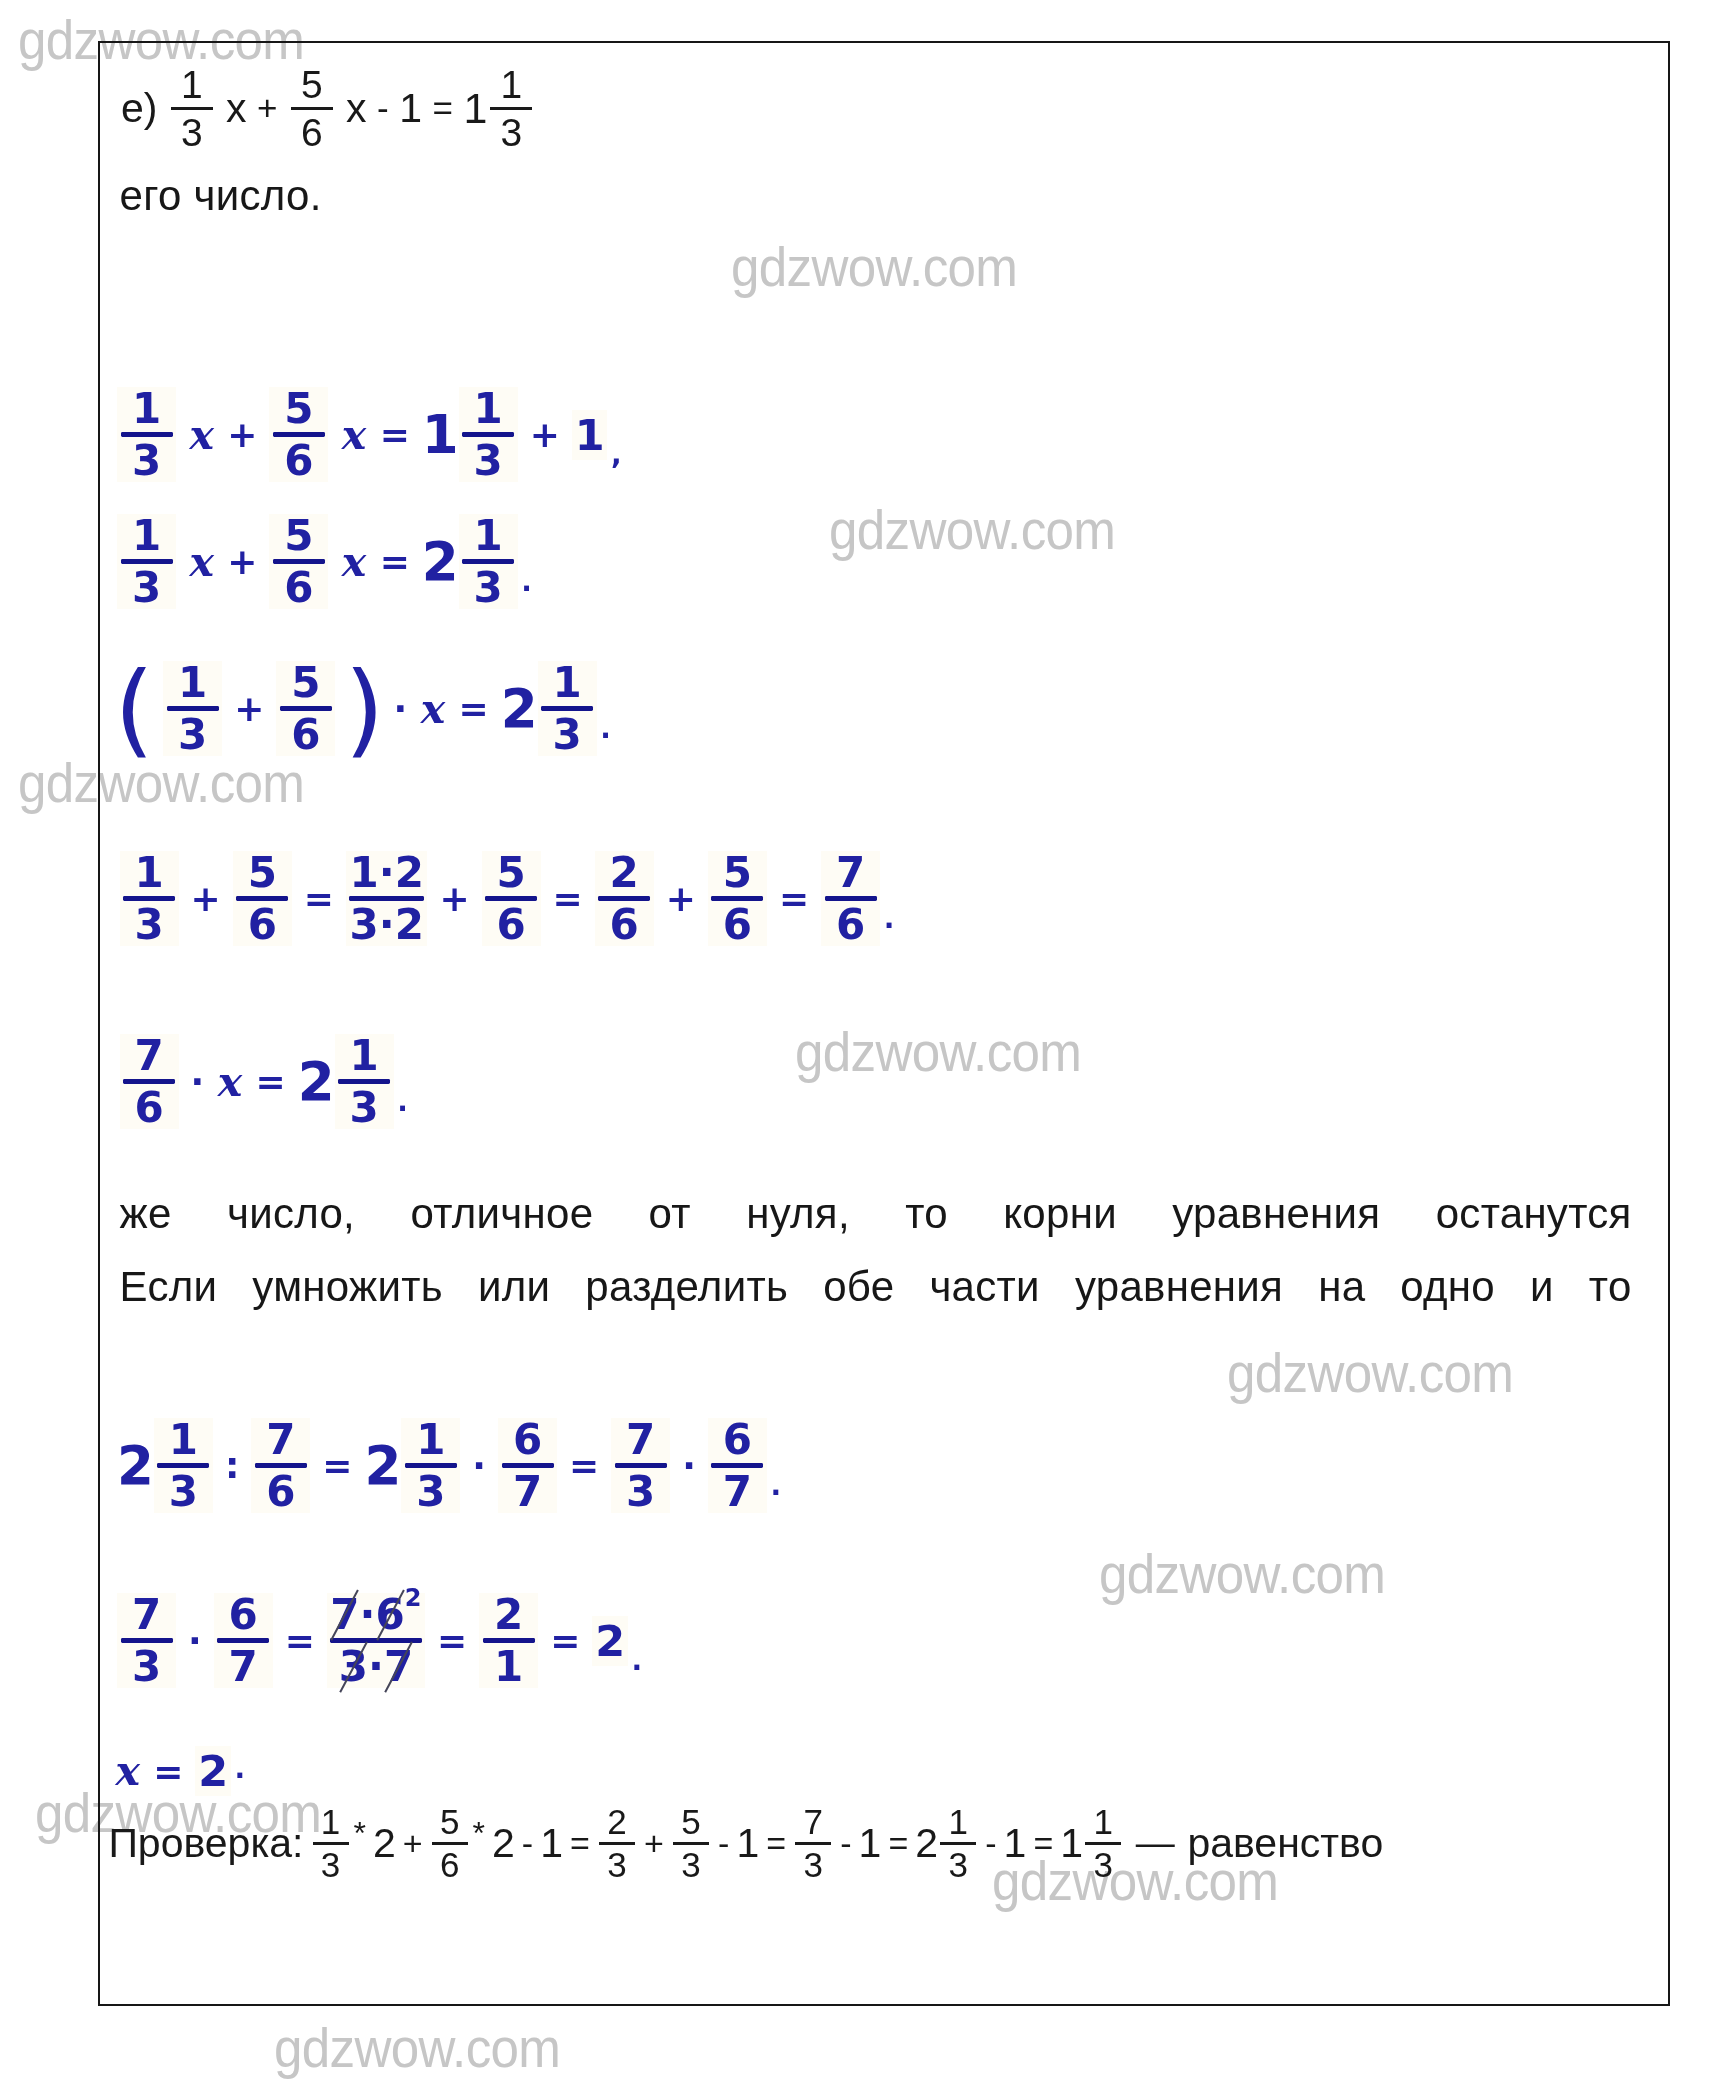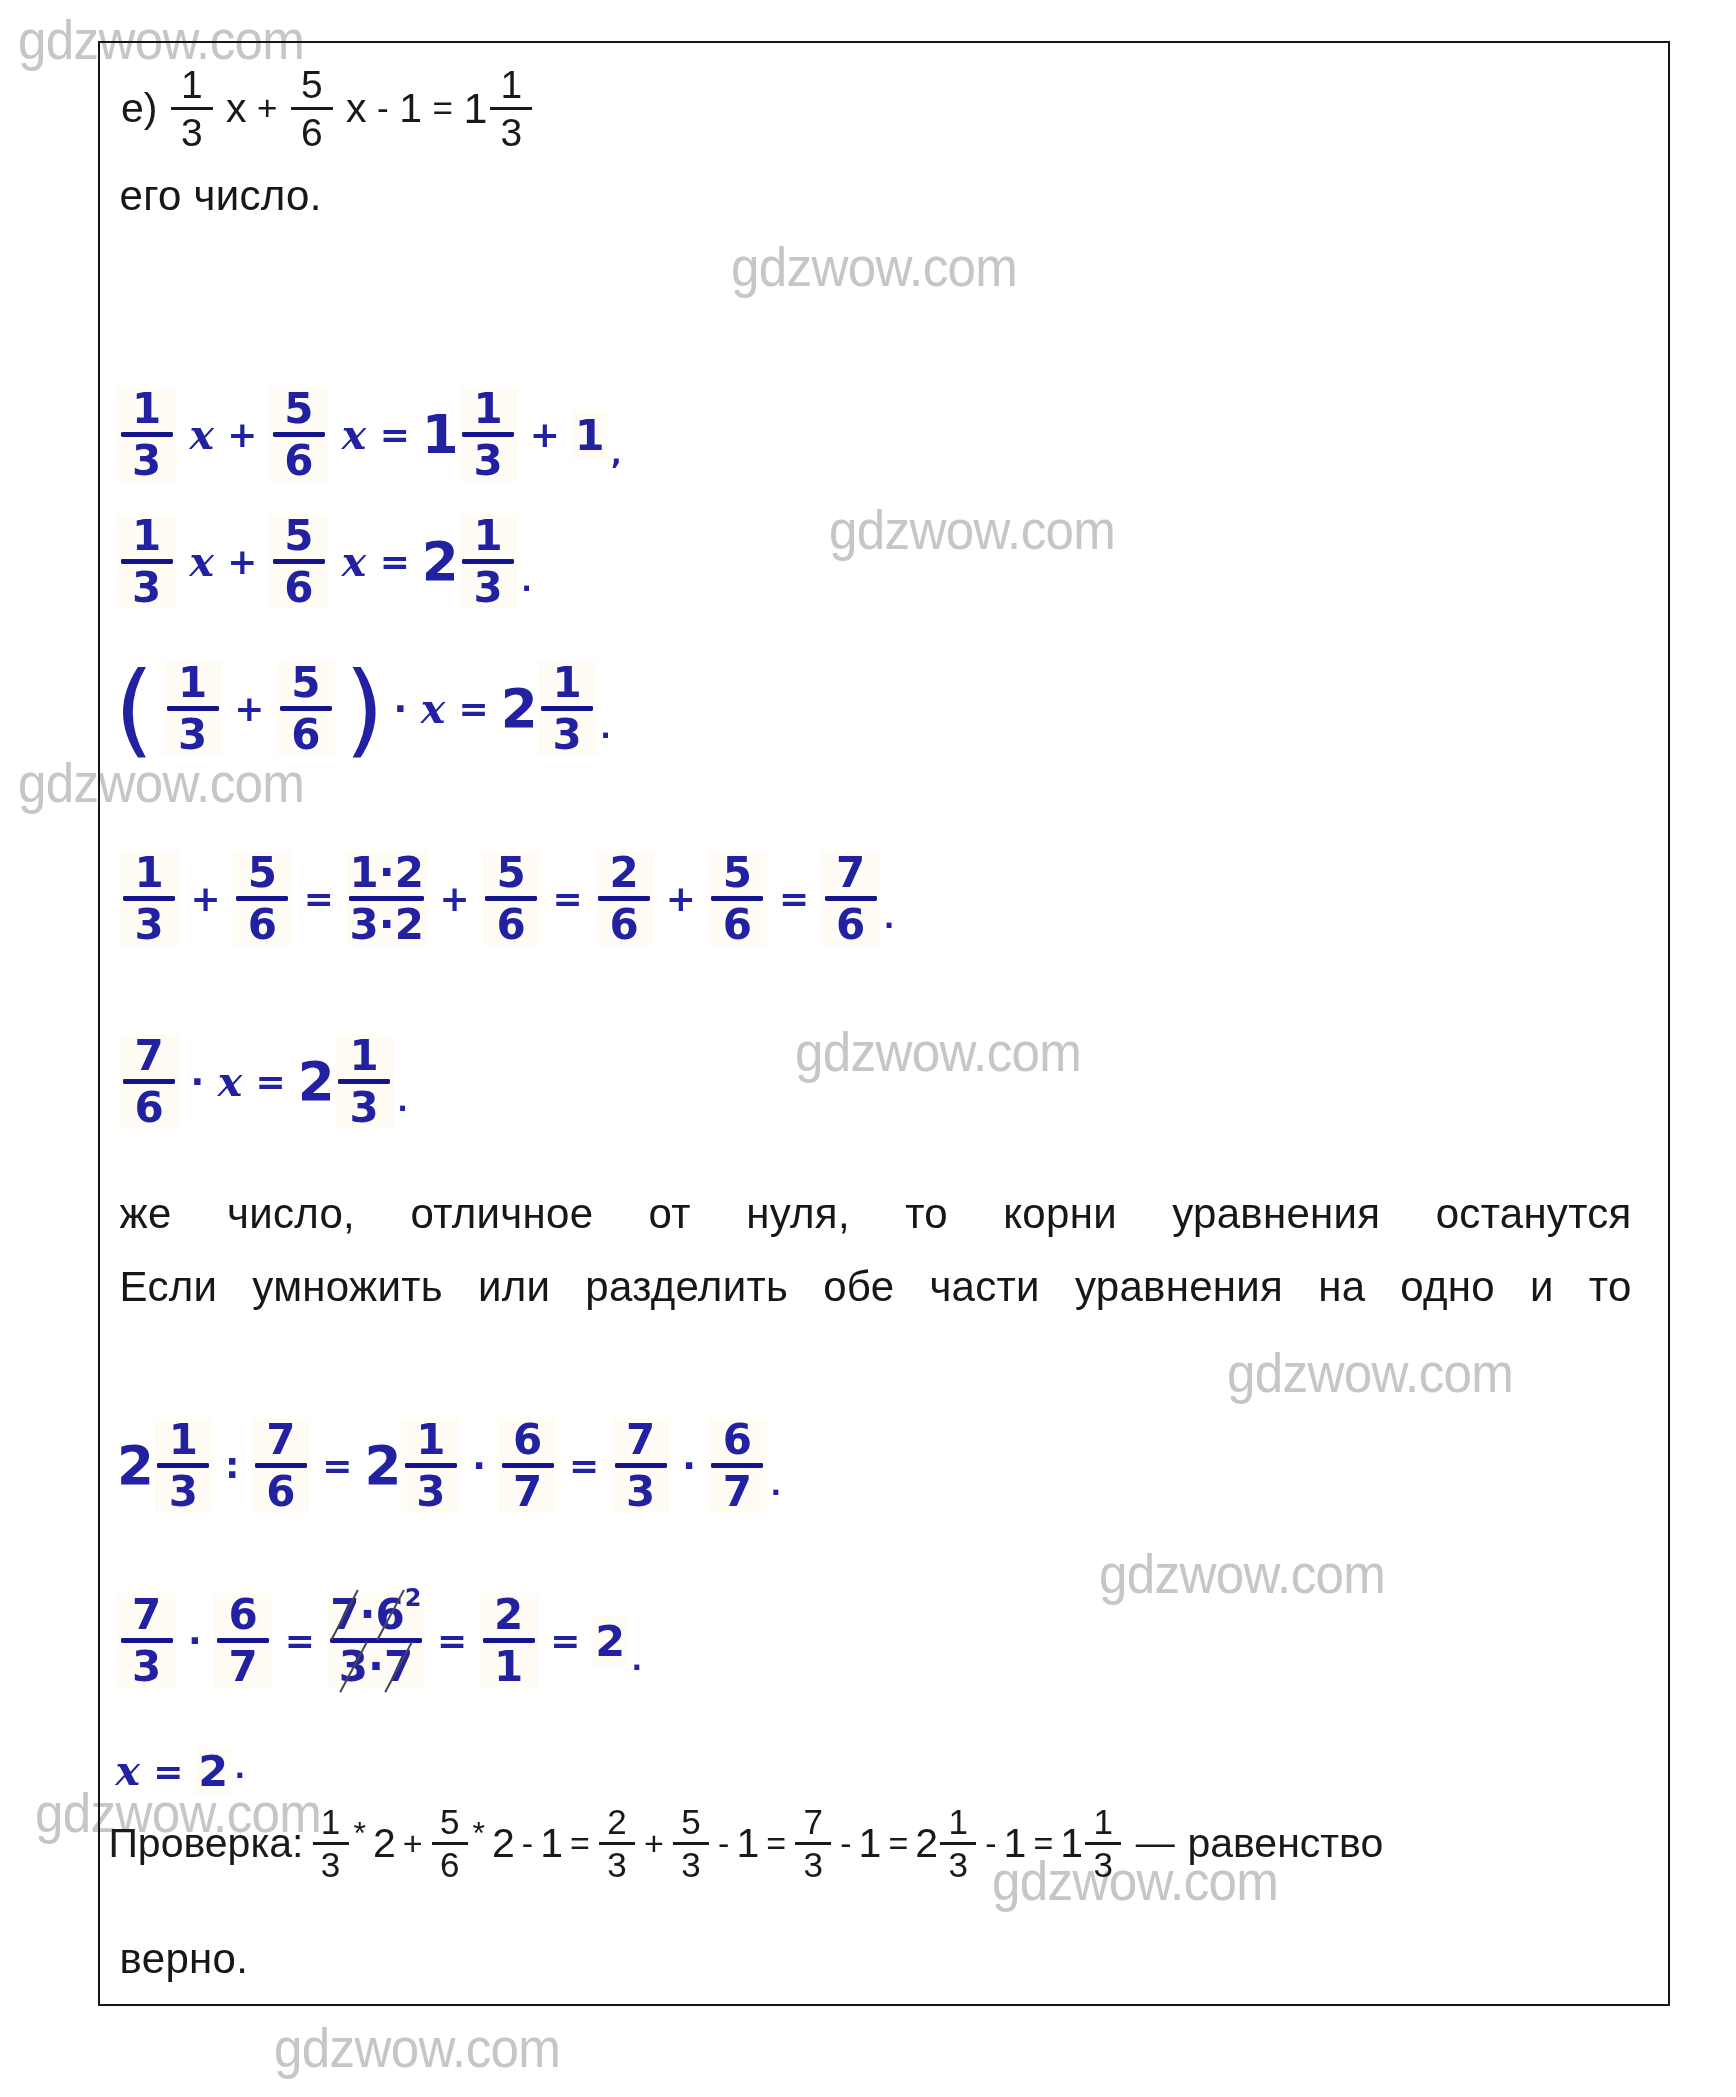--- a/index.html
+++ b/index.html
@@ -558,19 +558,16 @@
             <span class="bar"></span>
             <span class="fl d">
               <span>3</span>
             </span>
           </span>
         </span>
         <span class="dash">—</span>
         <span class="txt">равенство</span>
       </div>
 
-    <div class="para" style="top:1879px;">
-      <div>верно.</div>
-    </div>
 
   </div>
 </div>
 
 
 </body></html>

